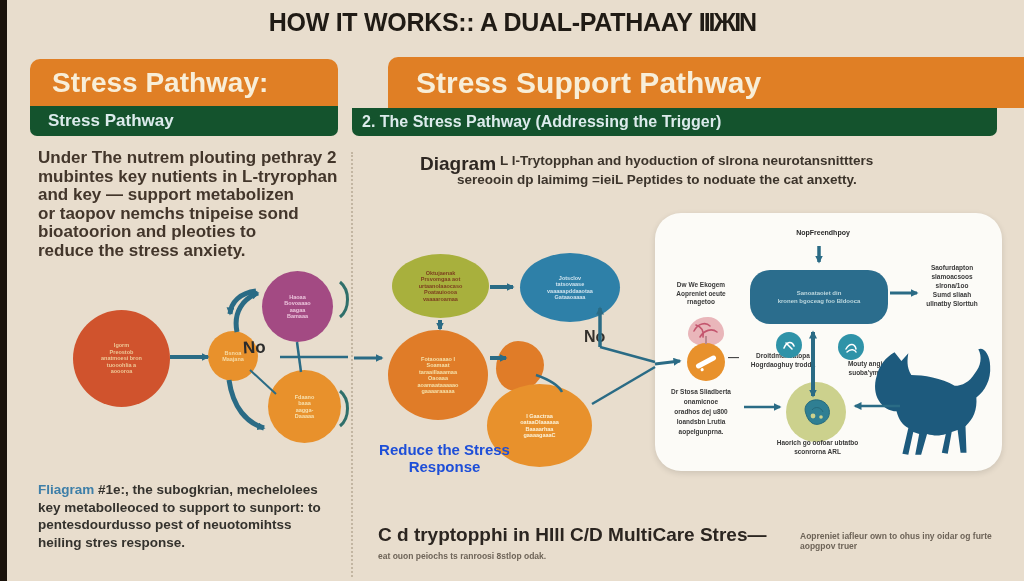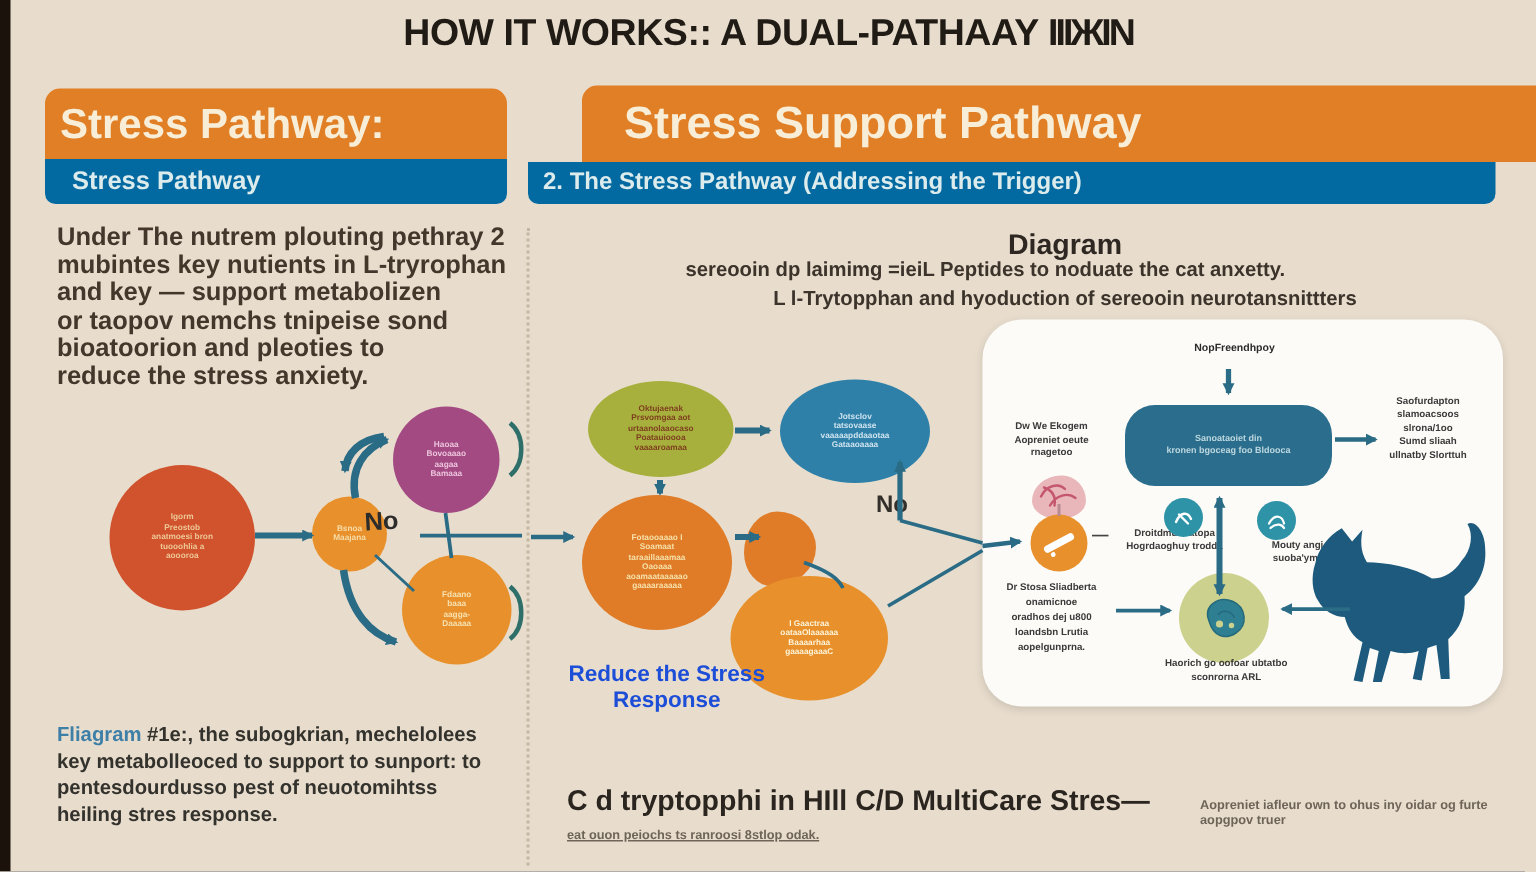--- a/index.html
+++ b/index.html
@@ -8,30 +8,30 @@
     background:#e8ddcd;font-family:"Liberation Sans",sans-serif;
   }
   .abs{position:absolute;}
   .edge-strip{left:0;top:0;width:7px;height:581px;background:#1a120b;}
   .title{left:0;top:8px;width:1024px;text-align:center;font-size:25px;font-weight:800;
     color:#201b15;letter-spacing:-0.3px;}
   .title .glyphs{letter-spacing:-2px;font-weight:800;text-align:right;}
   
   .hdr-orange{background:#e07f25;color:#f8eed8;font-weight:700;border-radius:10px 10px 0 0;
     display:flex;align-items:center;}
-  .hdr-teal{background:#0369a1;color:#dcebec;font-weight:700;border-radius:0 0 7px 7px;
+  .hdr-teal{background:#14532d;color:#dcebec;font-weight:700;border-radius:0 0 7px 7px;
     display:flex;align-items:center;}
-  .lh-orange{left:30px;top:59px;width:308px;height:47px;font-size:28px;padding-left:10px;box-sizing:border-box;}
+  .lh-orange{left:30px;top:59px;width:308px;height:47px;font-size:28px;padding-left:22px;box-sizing:border-box;}
   .lh-teal{left:30px;top:106px;width:308px;height:30px;font-size:17px;padding-left:18px;box-sizing:border-box;}
   .rh-orange{left:352px;top:57px;width:645px;height:51px;font-size:30px;padding-left:28px;box-sizing:border-box;margin-left:36px;}
   .rh-teal{left:352px;top:108px;width:645px;height:28px;font-size:16px;padding-left:10px;box-sizing:border-box;}
   .divider{left:351px;top:152px;height:425px;width:0;border-left:2px dotted #c3b6a2;}
   
   .left-body{left:38px;top:149px;width:302px;font-size:17px;line-height:18.5px;font-weight:600;color:#43362b;}
-  .rb-row1{left:420px;top:153px;width:580px;font-size:13.5px;color:#3c342b;font-weight:600;display:flex;gap:16px;align-items:center;flex-direction:column;}
+  .rb-row1{left:420px;top:153px;width:580px;font-size:13.5px;color:#3c342b;font-weight:600;display:flex;gap:4px;align-items:flex-start;}
   .rb-diagram{font-size:19px;font-weight:800;color:#2e2722;}
   .rb-row2{left:457px;top:172px;width:540px;font-size:13.5px;color:#3c342b;font-weight:600;}
   .pathway-label{left:382px;top:210px;width:150px;text-align:center;color:#32291f;}
   .pathway-label .l1{font-size:15px;font-weight:800;}
   .pathway-label .l2{font-size:11.5px;font-weight:700;}
   
   .circle{border-radius:50%;display:flex;flex-direction:column;align-items:center;justify-content:center;
     text-align:center;}
   .ellipse{border-radius:50%;display:flex;flex-direction:column;align-items:center;justify-content:center;text-align:center;}
   .tiny{font-size:5.5px;line-height:6.5px;font-weight:700;}
@@ -71,21 +71,21 @@
   .wb-lowerleft-text{left:657px;top:387px;width:88px;text-align:center;font-size:6.5px;line-height:10px;font-weight:700;color:#3a3a3a;}
   .g-circle{left:786px;top:382px;width:60px;height:60px;border-radius:50%;background:#ccd18d;
     display:flex;align-items:center;justify-content:center;}
   .wb-green-caption{left:740px;top:438px;width:155px;text-align:center;font-size:6.5px;line-height:9px;font-weight:700;color:#3a3a3a;}
   .cat{left:862px;top:336px;width:138px;height:130px;}
   
   .left-footer{left:38px;top:481px;width:302px;font-size:13.5px;line-height:17.5px;font-weight:600;color:#34322d;}
   .lf-word1{color:#3e7fa8;font-weight:700;}
   .right-footer-bold{left:378px;top:524px;font-size:19px;font-weight:700;color:#2b2520;}
   .right-footer-s1{left:800px;top:531px;width:200px;font-size:8.5px;font-weight:600;color:#6e6458;}
-  .right-footer-s2{left:378px;top:551px;width:300px;font-size:8.5px;font-weight:600;color:#6e6458;text-decoration:underline;}
+  .right-footer-s2{left:378px;top:551px;width:300px;font-size:8.5px;font-weight:600;color:#6e6458;}
   .overlay{left:0;top:0;width:1024px;height:581px;pointer-events:none;}
 </style>
 </head>
 <body>
 
 <div class="canvas">
 
   <div class="abs edge-strip"></div>
 
   <div class="abs title">
@@ -113,21 +113,21 @@
       <div>Under The nutrem plouting pethray 2</div>
       <div>mubintes key nutients in L-tryrophan</div>
       <div>and key — support metabolizen</div>
       <div>or taopov nemchs tnipeise sond</div>
       <div>bioatoorion and pleoties to</div>
       <div>reduce the stress anxiety.</div>
     </div>
 
   <div class="abs rb-row1">
     <span class="rb-diagram">Diagram</span>
-    <span>L l-Trytopphan and hyoduction of sereooin neurotansnittters</span>
+    <span>L l-Trytopphan and hyoduction of slrona neurotansnittters</span>
   </div>
   <div class="abs rb-row2">sereooin dp laimimg =ieiL Peptides to noduate the cat anxetty.</div>
 
 
   <div class="abs circle tiny c-big">
       <div>Igorm</div>
       <div>Preostob</div>
       <div>anatmoesi bron</div>
       <div>tuooohlia a</div>
       <div>aoooroa</div>

